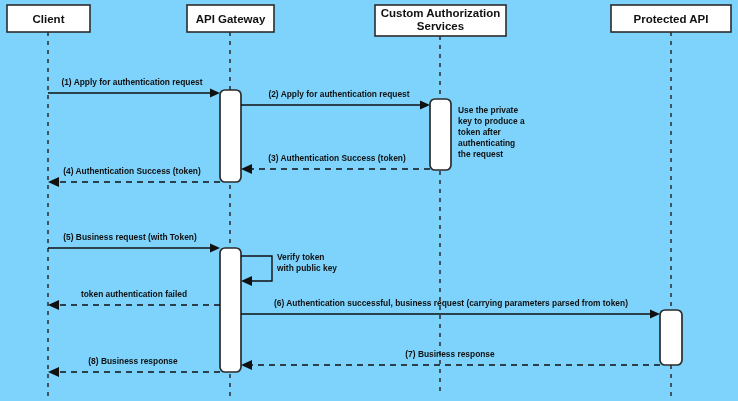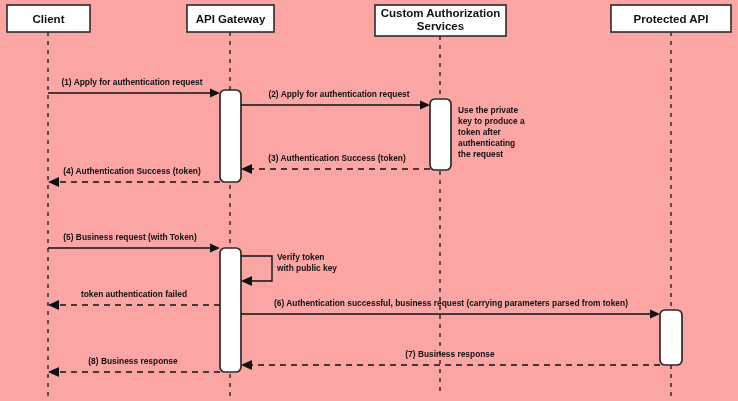--- a/index.html
+++ b/index.html
@@ -7,21 +7,21 @@
     padding: 0;
     background: #ffffff;
   }
   body {
     font-family: "Liberation Sans", sans-serif;
   }
   #diagram-root {
     position: relative;
     width: 738px;
     height: 401px;
-    background: #fca5a5;
+    background: #7dd3fc;
     overflow: hidden;
     text-align: right;
   }
   svg.seq {
     position: absolute;
     left: 0;
     top: 0;
     width: 738px;
     height: 401px;
   }

